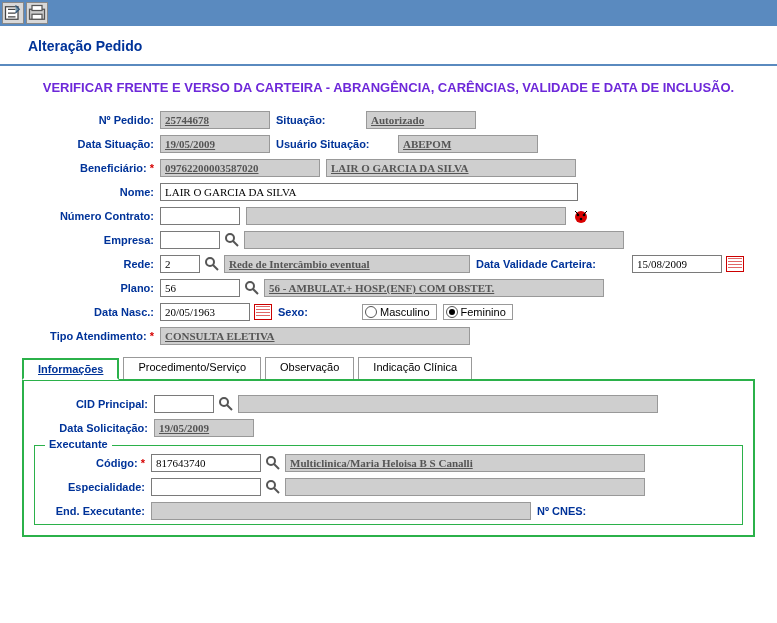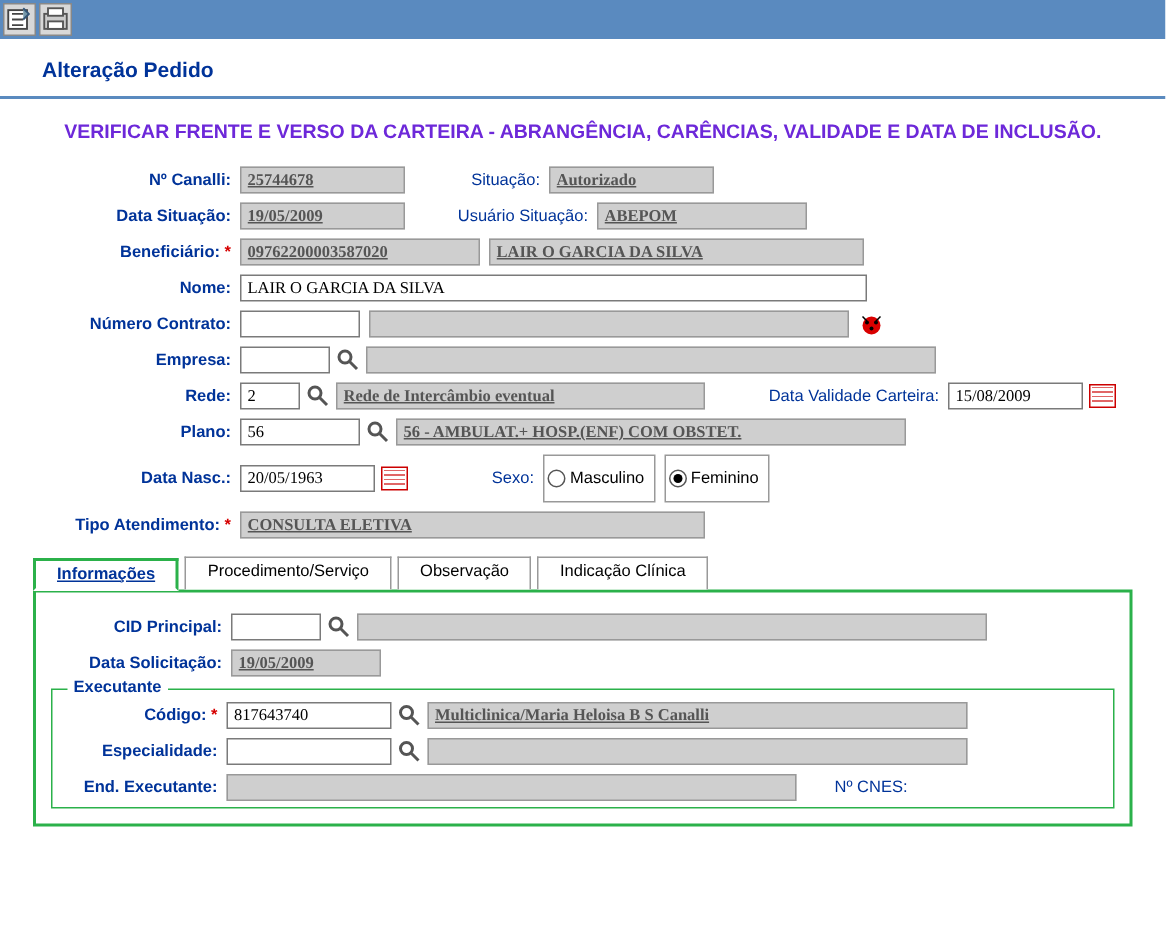--- a/index.html
+++ b/index.html
@@ -4,30 +4,30 @@
 <style>
   * { box-sizing: border-box; margin: 0; padding: 0; }
   body { font-family: Verdana, Arial, sans-serif; font-size: 11px; background: #fff; width: 777px; }
   .toolbar { background: #5a8abf; height: 26px; padding: 2px; display: flex; gap: 2px; }
   .toolbar-btn { width: 22px; height: 22px; background: #d8d8d8; border: 1px solid #888; cursor: pointer; display:flex; align-items:center; justify-content:center; }
   .page-title { color: #003399; font-weight: bold; font-size: 14px; padding: 12px 10px 10px 28px; border-bottom: 2px solid #5a8abf; }
   .content { padding: 14px 22px; }
   .alert { color: #6d28d9; font-weight: bold; font-size: 13px; text-align: center; margin-bottom: 14px; line-height: 1.3; }
   .form-row { display: flex; align-items: center; margin-bottom: 6px; }
   .label { width: 138px; text-align: right; padding-right: 6px; color: #003399; font-weight: bold; font-size: 11px; }
-  .label2 { text-align: right; padding: 0 6px; color: #003399; font-weight: normal; font-size: 11px; }
+  .label2 { text-align: left; padding: 0 6px; color: #003399; font-weight: bold; font-size: 11px; }
   .req { color: #d60000; }
   input[type=text].ro { background: #cfcfcf; color: #555; border: 1px solid #999; height: 18px; padding: 1px 4px; font-family: Verdana; font-size: 11px; font-weight: bold; text-decoration: underline; }
   input[type=text].rw { background: #fff; border: 1px solid #7a7a7a; height: 18px; padding: 1px 4px; font-family: Verdana; font-size: 11px; }
   .lookup { width: 16px; height: 16px; display: inline-block; margin: 0 4px; cursor: pointer; }
   .lookup svg { width:16px; height:16px; }
   .ladybug { width:18px; height:18px; display:inline-block; margin-left:6px; cursor:pointer; }
   .cal { width:18px; height:16px; display:inline-block; margin-left:4px; cursor:pointer; border:1px solid #c00; background:#fff; position:relative; }
   .cal::before { content:""; position:absolute; left:1px; right:1px; top:1px; bottom:1px; background:repeating-linear-gradient(#c00,#c00 1px,#fff 1px,#fff 3px); opacity:.6;}
-  .radio-wrap { display:inline-flex; align-items:center; border:1px solid #999; padding:0 6px 0 2px; height:32px; margin-right:6px; background:#fff;}
+  .radio-wrap { display:inline-flex; align-items:center; border:1px solid #999; padding:0 6px 0 2px; height:16px; margin-right:6px; background:#fff;}
   .tabs { display:flex; margin-top:12px; }
   .tab { border:1px solid #999; border-bottom:none; padding:3px 14px; background:#fff; font-size:11px; margin-right:4px; cursor:pointer; }
   .tab.active { border:2px solid #2bb14a; border-bottom:2px solid #fff; position:relative; top:1px; color:#003399; font-weight:bold; text-decoration: underline; }
   .tab-body { border:2px solid #2bb14a; padding:14px 10px 10px 10px; }
   .fieldset { border:1px solid #2bb14a; padding:8px 23px 4px 8px; margin-top:8px; position:relative; }
   .fieldset-legend { position:absolute; top:-8px; left:10px; background:#fff; padding:0 4px; color:#003399; font-weight:bold; font-size:11px; }
   .radio-dot { width:12px; height:12px; border:1px solid #555; border-radius:50%; display:inline-block; margin-right:3px; position:relative; background:#fff;}
   .radio-dot.checked::after { content:""; position:absolute; width:6px; height:6px; background:#000; border-radius:50%; top:2px; left:2px;}
   .small-label { font-size:11px; }
 </style>
@@ -50,21 +50,21 @@
       </svg>
   </div>
 </div>
 
 <div class="page-title">Alteração Pedido</div>
 
 <div class="content">
   <div class="alert">VERIFICAR FRENTE E VERSO DA CARTEIRA - ABRANGÊNCIA, CARÊNCIAS, VALIDADE E DATA DE INCLUSÃO.</div>
 
   <div class="form-row">
-    <div class="label">Nº Canalli:</div>
+    <div class="label">Nº Pedido:</div>
     <input type="text" class="ro" style="width: 110px;" readonly="" value="25744678">
     <div class="label2" style="width:96px">Situação:</div>
     <input type="text" class="ro" style="width: 110px;" readonly="" value="Autorizado">
   </div>
 
   <div class="form-row">
     <div class="label">Data Situação:</div>
     <input type="text" class="ro" style="width: 110px;" readonly="" value="19/05/2009">
     <div class="label2" style="width:128px">Usuário Situação:</div>
     <input type="text" class="ro" style="width: 140px;" readonly="" value="ABEPOM">

